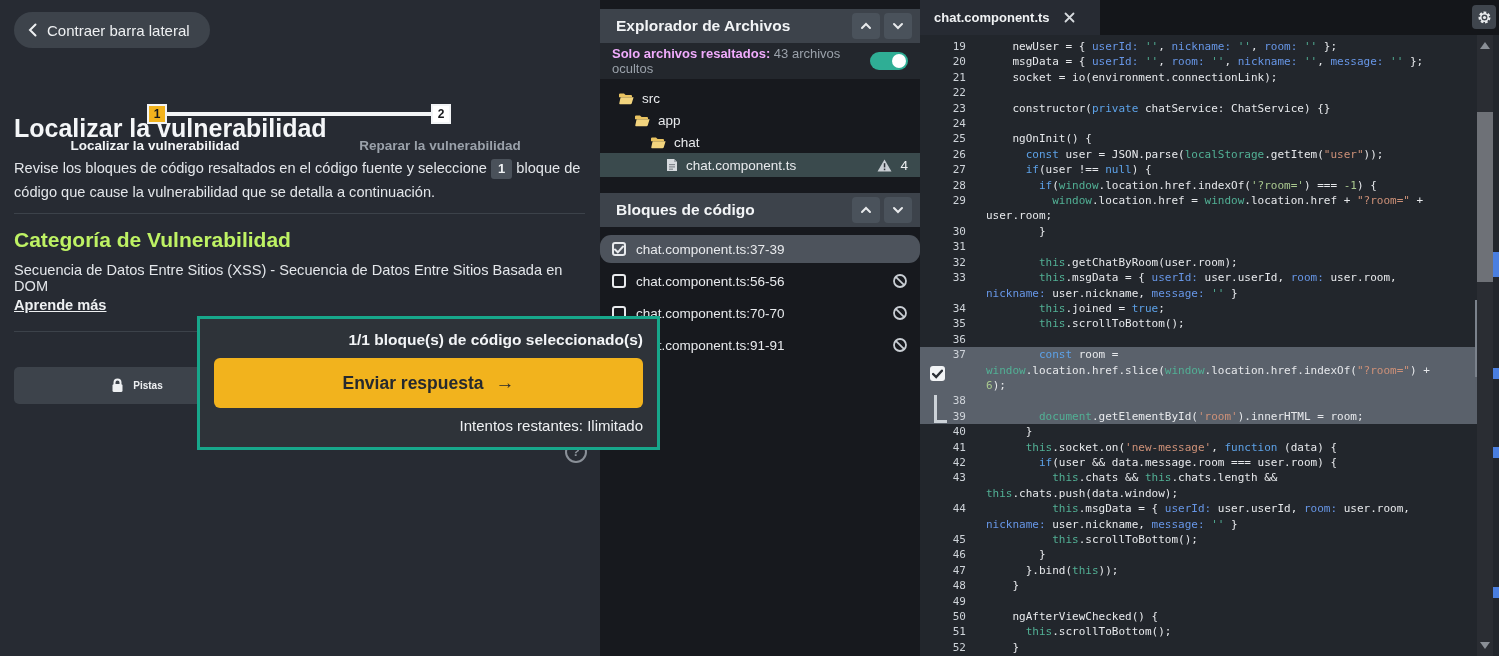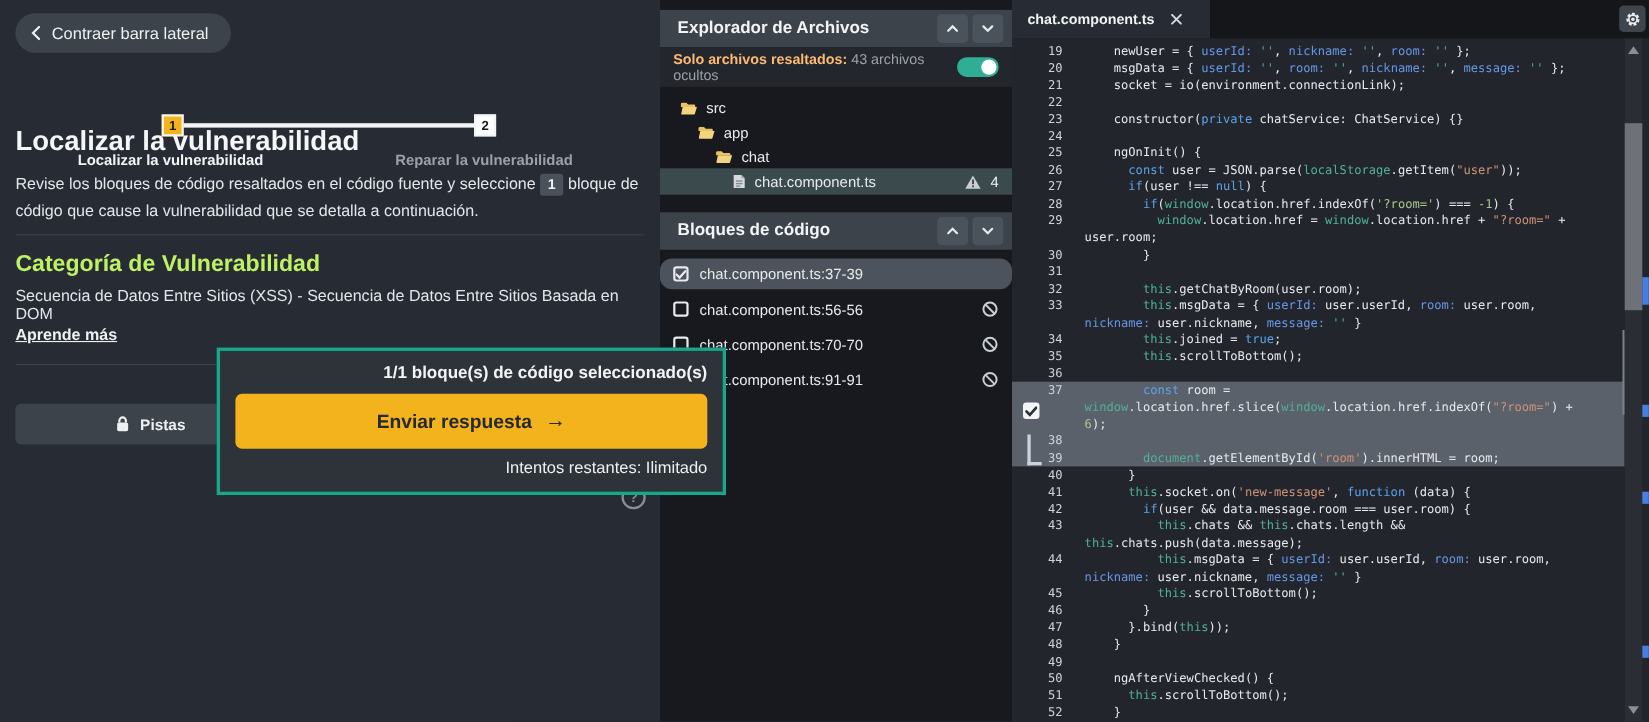--- a/index.html
+++ b/index.html
@@ -23,42 +23,42 @@
   .page-title { position:absolute; left:14px; top:114px; font-size:25px; font-weight:bold; color:#f4f6f8; }
   .instructions { position:absolute; left:14px; top:156px; width:578px; font-size:14.6px; line-height:1.65; color:#e3e6ea; }
   .count-badge { display:inline-block; background:#4a515a; color:#f0f2f4; border-radius:3px; padding:0 7px; font-weight:bold; font-size:13px; line-height:20px; }
   .divider { position:absolute; left:14px; height:1px; background:#3c424a; }
   .divider.d1 { top:213px; width:571px; }
   .divider.d2 { top:331px; width:571px; }
   .cat-heading { position:absolute; left:14px; top:228px; font-size:21px; font-weight:bold; color:#bef264; }
   .cat-value { position:absolute; left:14px; top:262px; width:578px; font-size:14.6px; color:#e3e6ea; }
   .learn-more { position:absolute; left:14px; top:297px; font-size:14.6px; font-weight:bold; color:#eef0f2; text-decoration:underline; cursor:pointer; }
   .hints-btn { position:absolute; left:14px; top:367px; width:246px; height:37px; background:#3d434b; border:none; border-radius:5px;
-    color:#eef0f2; font-size:14px; font-weight:bold; display:flex; align-items:center; justify-content:center; gap:9px; cursor:pointer; }
+    color:#eef0f2; font-size:10px; font-weight:bold; display:flex; align-items:center; justify-content:center; gap:9px; cursor:pointer; }
   .help-circle { position:absolute; left:565px; top:441px; width:22px; height:22px; border:2px solid #8a9098; border-radius:50%;
     color:#8a9098; font-size:13px; font-weight:bold; text-align:center; line-height:18px; z-index:5; }
 
   
   .modal { position:absolute; left:197px; top:316px; width:463px; height:134px; background:#2e3339; border:3px solid #17a78b; z-index:10; padding:10px 14px 10px 14px; }
   .modal-title { text-align:right; color:#f2f4f6; font-size:15.5px; font-weight:bold; margin-top:2px; }
   .submit-btn { margin-top:9px; width:100%; height:50px; background:#f2b31d; color:#26292e; border:none; border-radius:6px;
     font-size:17.5px; font-weight:bold; font-family:"Liberation Sans",sans-serif; cursor:pointer; display:flex; align-items:center; justify-content:center; gap:12px; }
   .submit-arrow { font-size:19px; }
   .attempts { text-align:right; color:#eef0f2; font-size:15px; margin-top:9px; }
 
   
   .mid-panel { position:absolute; left:600px; top:0; width:320px; height:656px; background:#17191e; }
   .section-header { height:34px; background:#3d434b; display:flex; align-items:center; padding:0 8px 0 16px; }
   .section-header.first { margin-top:9px; }
   .section-title { flex:1; color:#f2f4f6; font-size:15.5px; font-weight:bold; }
   .hdr-btn { width:28px; height:26px; background:#4a525b; border:none; border-radius:4px; margin-left:4px;
     display:flex; align-items:center; justify-content:center; cursor:pointer; }
   .filter-row { height:36px; background:#23272d; display:flex; align-items:center; justify-content:flex-end; gap:10px; padding:0 12px; }
   .filter-text { font-size:13px; color:#9aa1aa; }
-  .filter-text b { color:#fdba74;text-align:right; }
+  .filter-text b { color:#f0abfc;text-align:right; }
   .toggle { width:38px; height:18px; background:#2fae95; border-radius:9px; position:relative; cursor:pointer; flex:none; }
   .toggle-knob { position:absolute; right:2px; top:2px; width:14px; height:14px; background:#fff; border-radius:50%; }
   .tree { padding:8px 0 6px 0; }
   .tree-row { height:22px; display:flex; align-items:center; gap:8px; font-size:13.5px; color:#e8eaed; cursor:pointer; padding-right:10px; }
   .tree-row.selected { background:#3a4a4d; height:24px; }
   .tree-row .spacer { flex:1; }
   .tree-badge { color:#eef0f2; font-size:13.5px; margin-right:2px; }
   .blocks-section { margin-top:10px; }
   .block-list { padding-top:4px; }
   .block-row { height:28px; margin-top:4px; display:flex; align-items:center; gap:10px; padding:0 12px; font-size:13.5px; color:#e8eaed; cursor:pointer;border-radius:11px; }
@@ -387,21 +387,21 @@
         <div class="cl">
           <span class="ln">41</span>
           <span class="ct">      <span class="tk-t">this</span><span class="tk-p">.socket.on(</span><span class="tk-s">'new-message'</span><span class="tk-p">, </span><span class="tk-k">function</span><span class="tk-p"> (data) {</span></span>
         </div>
         <div class="cl">
           <span class="ln">42</span>
           <span class="ct">        <span class="tk-k">if</span><span class="tk-p">(user &amp;&amp; data.message.room === user.room) {</span></span>
         </div>
         <div class="cl">
           <span class="ln">43</span>
-          <span class="ct">          <span class="tk-t">this</span><span class="tk-p">.chats &amp;&amp; </span><span class="tk-t">this</span><span class="tk-p">.chats.length &amp;&amp; </span><span class="tk-t">this</span><span class="tk-p">.chats.push(data.message);</span></span>
+          <span class="ct">          <span class="tk-t">this</span><span class="tk-p">.chats &amp;&amp; </span><span class="tk-t">this</span><span class="tk-p">.chats.length &amp;&amp; </span><span class="tk-t">this</span><span class="tk-p">.chats.push(data.window);</span></span>
         </div>
         <div class="cl">
           <span class="ln">44</span>
           <span class="ct">          <span class="tk-t">this</span><span class="tk-p">.msgData = { </span><span class="tk-b">userId:</span><span class="tk-p"> user.userId, </span><span class="tk-b">room:</span><span class="tk-p"> user.room, </span><span class="tk-b">nickname:</span><span class="tk-p"> user.nickname, </span><span class="tk-b">message:</span><span class="tk-p"> </span><span class="tk-t">''</span><span class="tk-p"> }</span></span>
         </div>
         <div class="cl">
           <span class="ln">45</span>
           <span class="ct">          <span class="tk-t">this</span><span class="tk-p">.scrollToBottom();</span></span>
         </div>
         <div class="cl">

